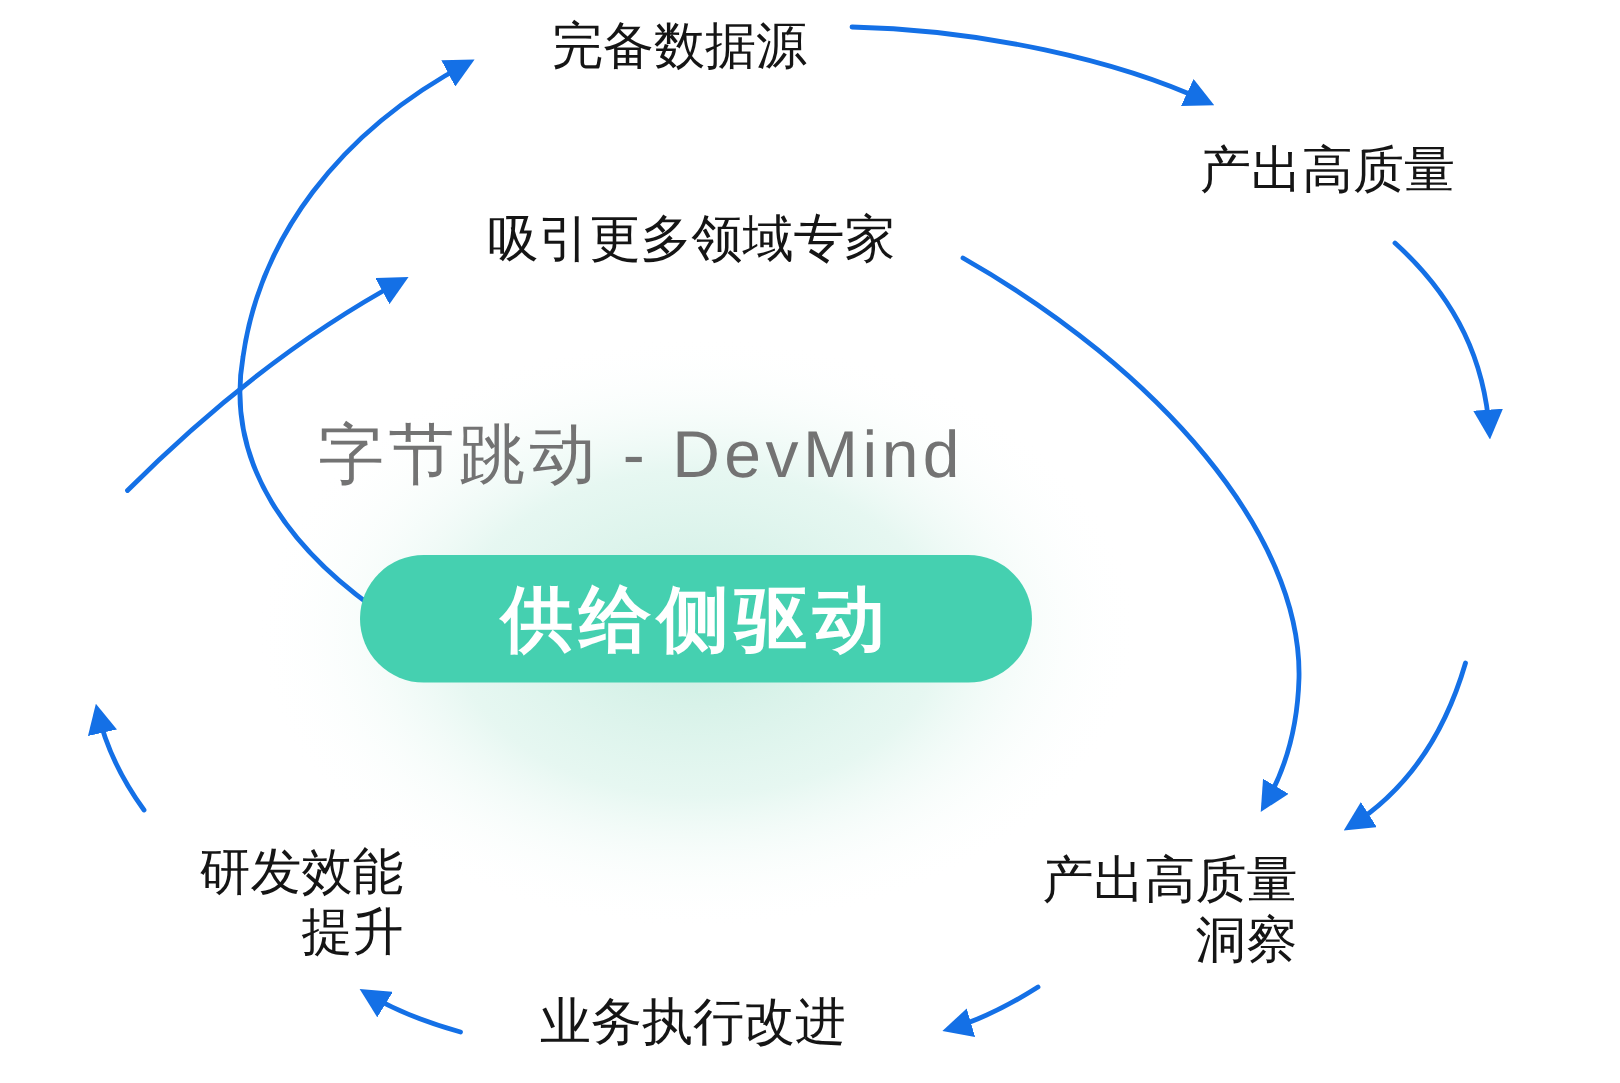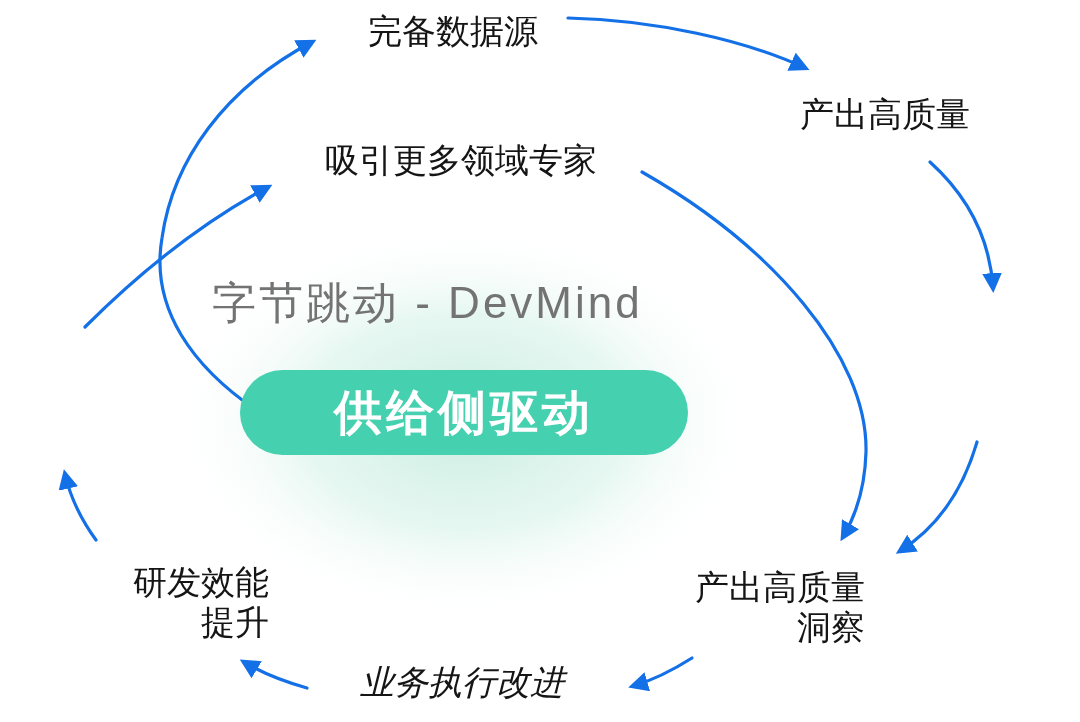--- a/index.html
+++ b/index.html
@@ -63,16 +63,16 @@
 
   <div class="pill">
     <span class="pill-label">供给侧驱动</span>
   </div>
 
   <div class="node" style="left:453px;top:31px;">完备数据源</div>
   <div class="node" style="left:461px;top:160px;">吸引更多领域专家</div>
   <div class="node" style="left:885px;top:114px;">产出高质量</div>
   <div class="node" style="left:780px;top:607px;">产出高质量
 洞察</div>
-  <div class="node" style="left:462px;top:682px;font-style:italic;">业务执行改进</div>
+  <div class="node" style="left:462px;top:682px;">业务执行改进</div>
   <div class="node" style="left:172px;top:602px;margin-left:29px;">研发效能
 提升</div>
 </div>
 
 </body></html>

